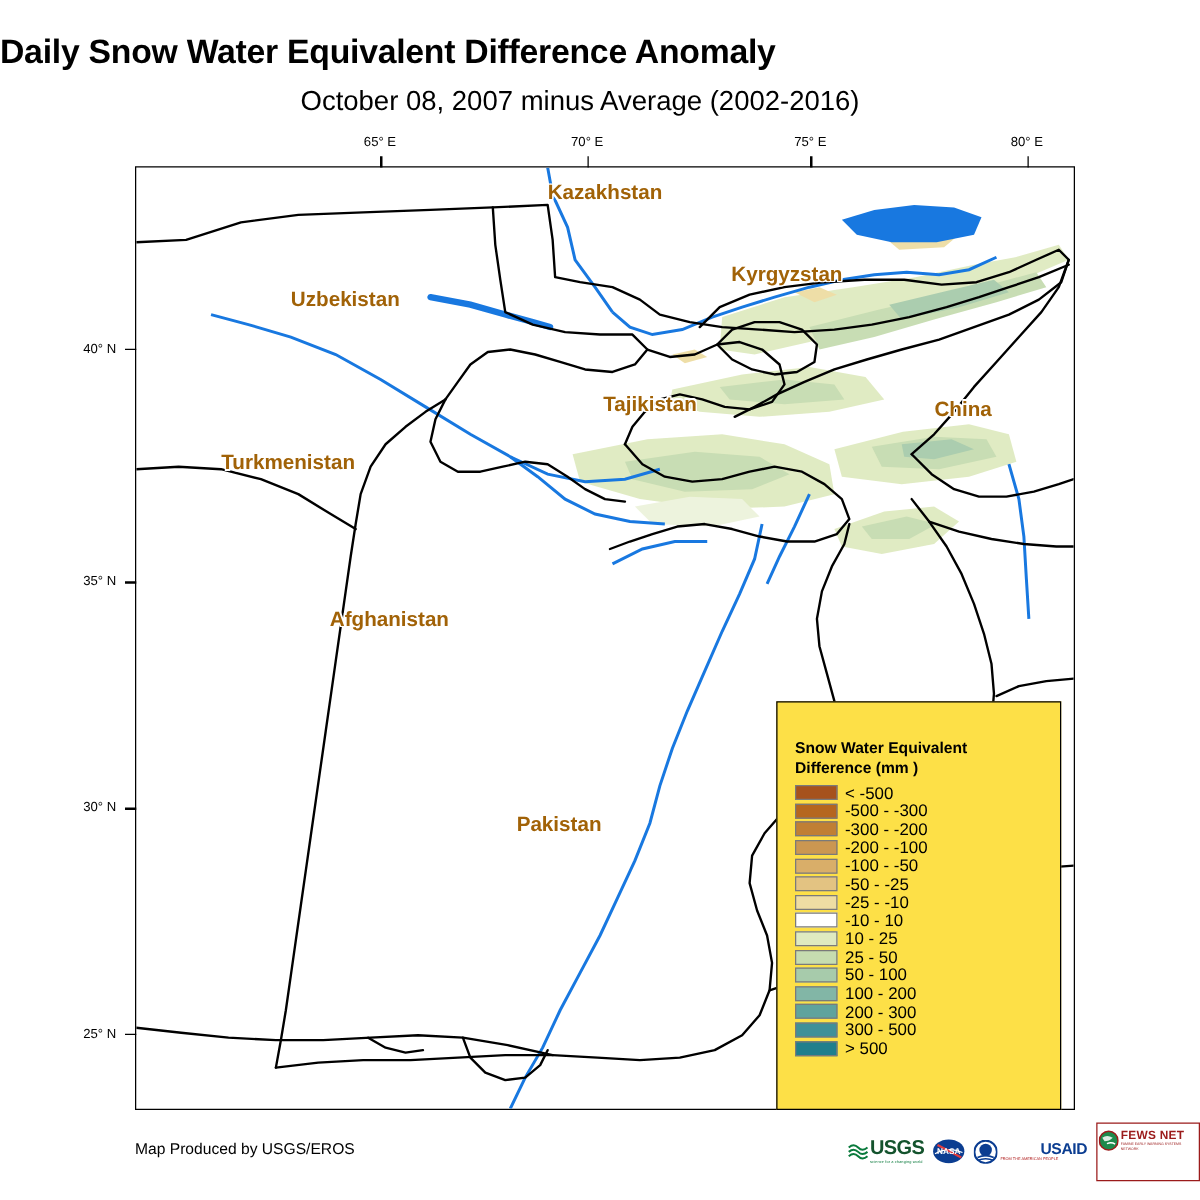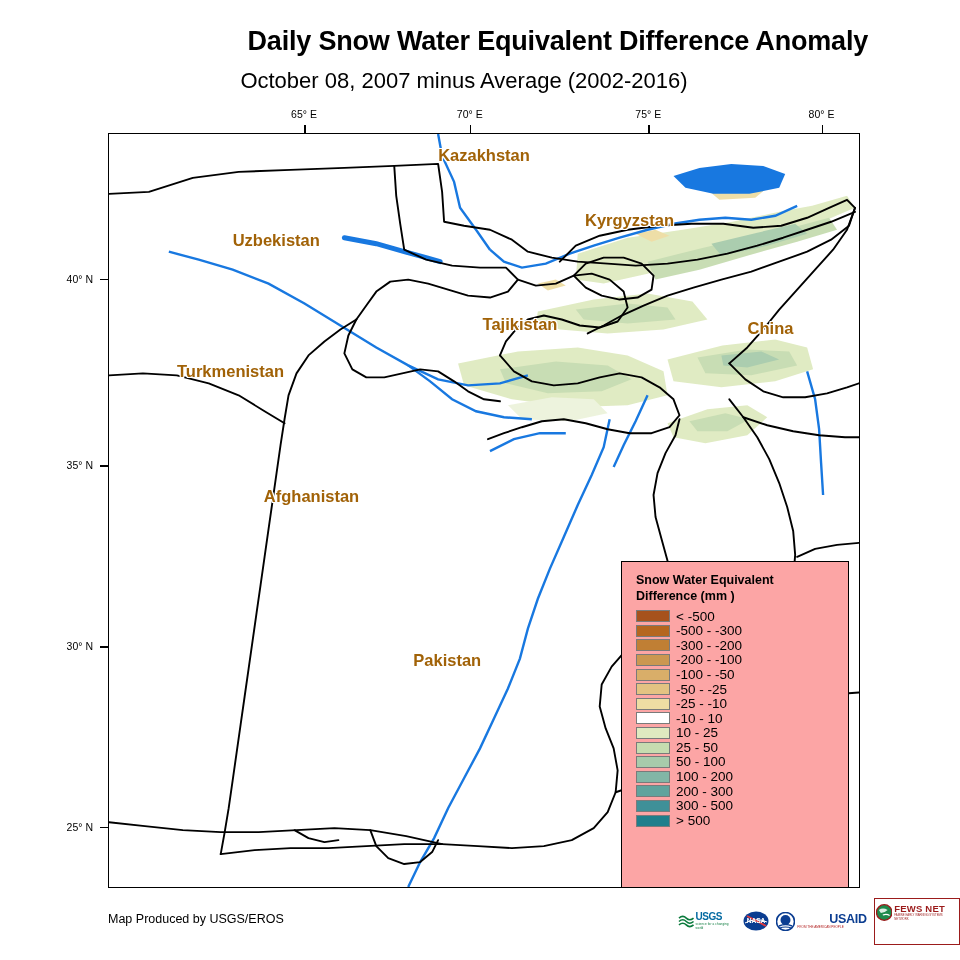--- a/index.html
+++ b/index.html
@@ -1,21 +1,21 @@
 <!DOCTYPE html>
 <html><head>
 <meta charset="utf-8">
 <style>
   html,body{margin:0;padding:0;}
   body{
     width:960px;height:960px;background:#ffffff;overflow:hidden;position:relative;
     font-family:"Liberation Sans",sans-serif;color:#000;
   }
   .title{
-    position:absolute;left:0;top:26px;width:868px;text-align:right;
+    position:absolute;left:0;top:26px;width:868px;text-align:left;
     font-size:27px;font-weight:bold;letter-spacing:-0.2px;
   }
   .subtitle{
     position:absolute;left:0;top:68px;width:928px;text-align:center;
     font-size:22px;font-weight:normal;
   }
   
   #map-frame{
     position:absolute;left:108px;top:133px;width:752px;height:755px;
     border:1.5px solid #000;background:#ffffff;box-sizing:border-box;
@@ -30,32 +30,32 @@
   
   .country{
     position:absolute;font-size:16.5px;font-weight:bold;color:#a16207;
     transform:translate(-50%,-50%);white-space:nowrap;pointer-events:none;
     text-shadow:1px 0 0 #fff,-1px 0 0 #fff,0 1px 0 #fff,0 -1px 0 #fff,
                 1px 1px 0 #fff,-1px -1px 0 #fff,1px -1px 0 #fff,-1px 1px 0 #fff;
   }
   
   #legend{
     position:absolute;left:512px;top:427px;width:228px;height:327px;
-    background:#fca5a5;border:1.5px solid #000;box-sizing:border-box;padding:10px 0 0 14px;
+    background:#fde047;border:1.5px solid #000;box-sizing:border-box;padding:28px 0 0 14px;
   }
   #legend .lg-title{font-size:12.5px;font-weight:bold;line-height:1.28;margin-bottom:5px;}
   .lg-row{display:flex;align-items:center;height:14.6px;}
   .lg-sw{width:34px;height:12px;border:1.5px solid #7a7a7a;box-sizing:border-box;flex:0 0 auto;}
   .lg-txt{font-size:13.5px;margin-left:6px;line-height:1;white-space:nowrap;}
   #legend .lg-credit{font-size:9.6px;line-height:1.45;margin-top:9px;color:#000;}
   
   #footer-text{position:absolute;left:108px;top:912px;font-size:12.5px;}
   #logos{position:absolute;left:678px;top:906px;height:30px;display:flex;align-items:center;gap:7px;}
   .logo{height:26px;display:flex;align-items:center;}
-  .usgs-txt{font-size:10px;font-weight:bold;color:#0369a1;letter-spacing:-0.5px;line-height:1;}
+  .usgs-txt{font-size:16px;font-weight:bold;color:#14532d;letter-spacing:-0.5px;line-height:1;}
   .usgs-sub{font-size:3.1px;color:#0a7a3c;letter-spacing:0.1px;}
   .usaid-txt{font-size:12.5px;font-weight:bold;color:#0b3d91;letter-spacing:-0.3px;line-height:1;padding-left:32px;}
   .usaid-sub{font-size:3.1px;color:#b22222;}
   .fews-txt{font-size:9.5px;font-weight:bold;color:#9b1b1b;letter-spacing:0.2px;line-height:1;}
   .fews-sub{font-size:2.8px;color:#9b1b1b;}
 </style>
 </head>
 <body>
 
 <div class="title">Daily Snow Water Equivalent Difference Anomaly</div>

